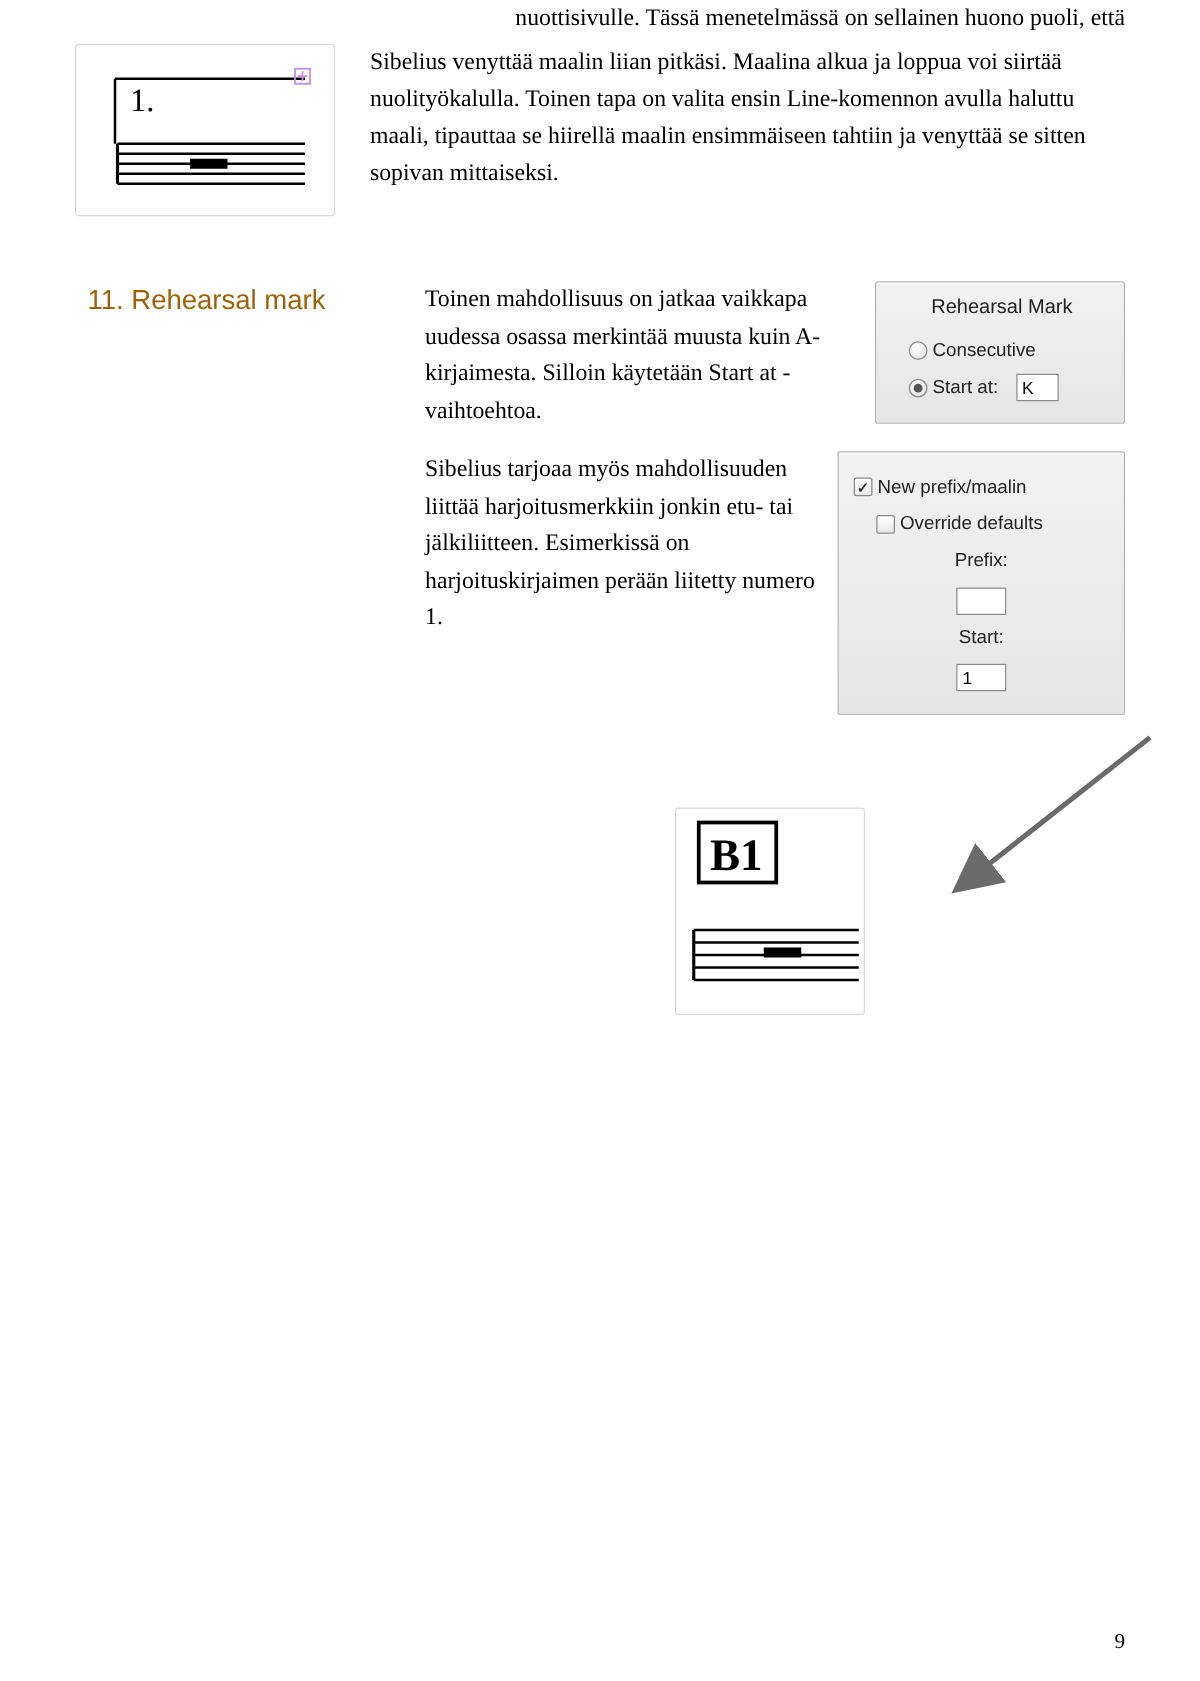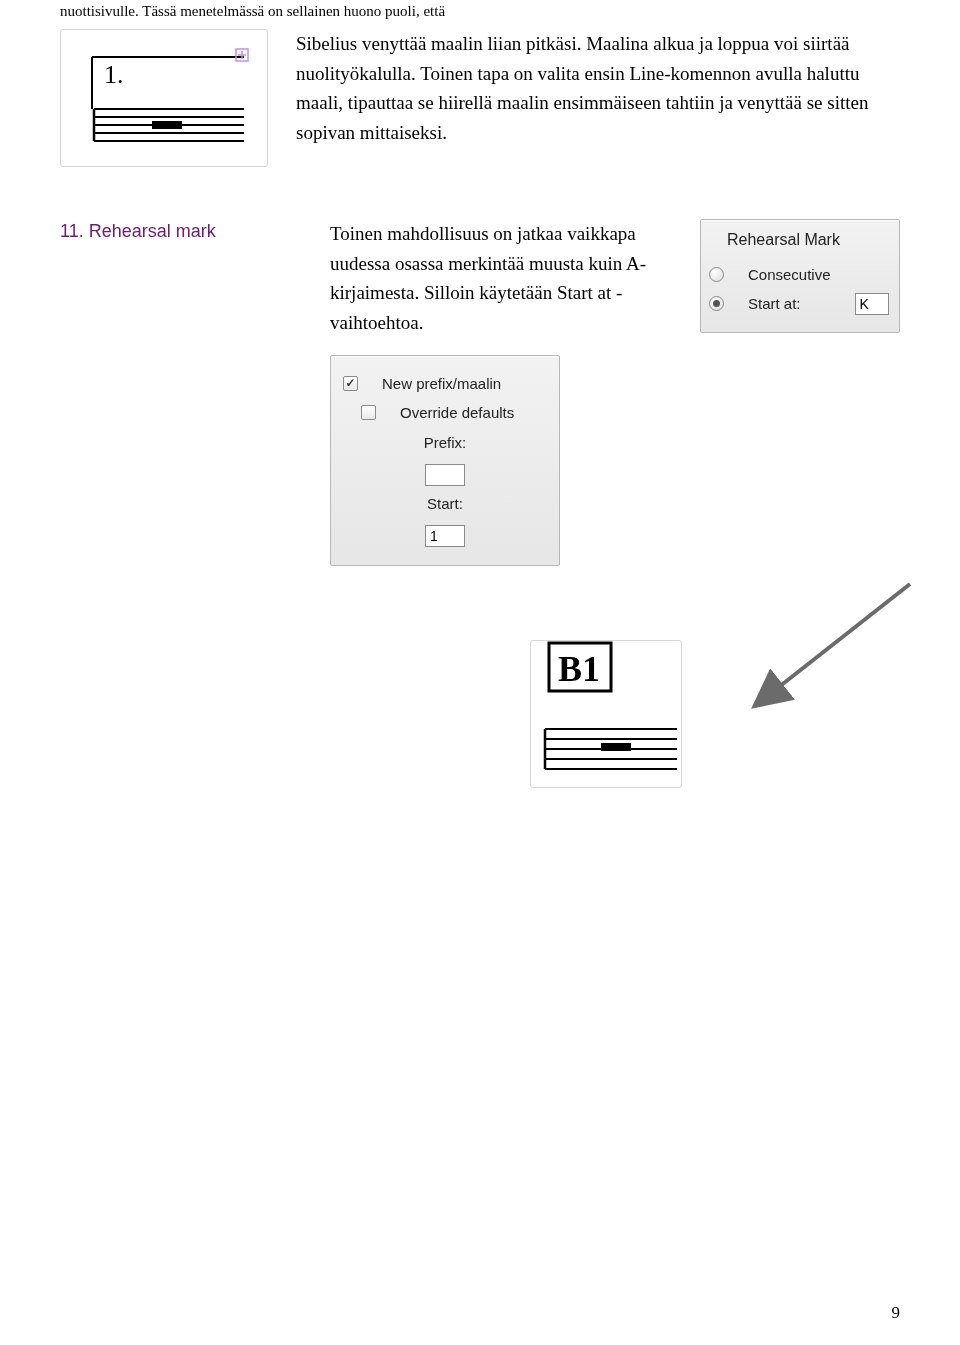--- a/index.html
+++ b/index.html
@@ -7,61 +7,63 @@
     width: 960px;
     height: 1345px;
     background: #fff;
     font-family: Georgia, 'Times New Roman', serif;
     color: #000;
     position: relative;
     padding: 0 60px;
   }
   .top-text-before {
     width: 100%;
-    font-size: 15px;
+    font-size: 19px;
     line-height: 1.55;
+    text-align: right;
   }
   .top-content {
     display: flex;
     gap: 28px;
     margin-top: 6px;
   }
   .staff-panel {
     flex: 0 0 208px;
     height: 138px;
     background: #fff;
     border: 1px solid #d8d8d8;
     border-radius: 3px;
     display: flex;
     align-items: center;
     justify-content: center;
   }
   .staff-panel.b1 {
     flex: 0 0 178px;
-    height: 148px;
+    height: 166px;
     margin: 0;
   }
   .staff-svg { display: block; }
   .top-right-text {
     flex: 1;
     font-size: 19px;
     line-height: 1.55;
   }
   .top-right-text p { margin: 0; }
   .section2 {
     display: flex;
     gap: 34px;
     margin-top: 52px;
   }
   .heading-col {
     flex: 0 0 236px;
     font-family: Helvetica, Arial, sans-serif;
-    font-size: 18px;
-    color: #701a75;
+    font-size: 22px;
+    color: #a16207;
     padding-top: 2px;
+    margin-left: 10px;
   }
   .body-col {
     flex: 1;
     font-size: 19px;
     line-height: 1.55;
   }
   .body-col p { margin-bottom: 18px; }
   .row-with-dialog {
     display: flex;
     gap: 18px;
@@ -71,37 +73,37 @@
   .row-with-dialog .para-side {
     flex: 1;
   }
   .dialog-panel {
     background: linear-gradient(#f2f2f2, #e6e6e6);
     border: 1px solid #b7b7b7;
     border-radius: 2px;
     font-family: "Lucida Grande", Helvetica, Arial, sans-serif;
     color: #222;
     font-size: 15px;
-    padding: 8px 10px 10px 8px;
+    padding: 8px 10px 10px 26px;
     box-shadow: 0 1px 0 #fff inset;
   }
   .dialog-panel.rm {
     flex: 0 0 200px;
     overflow: hidden;
   }
   .dialog-title {
     font-size: 16px;
     margin-bottom: 10px;
     padding-left: 18px;
     white-space: nowrap;
   }
   .radio-row, .check-row, .label-row {
     display: flex;
     align-items: center;
-    gap: 24px;
+    gap: 4px;
     margin: 6px 0;
   }
   .radio-row .spacer { width: 6px; }
   .radio-circle {
     width: 15px; height: 15px;
     border-radius: 50%;
     background: radial-gradient(circle at 35% 30%, #fff, #dcdcdc);
     border: 1px solid #8a8a8a;
     display: inline-flex; align-items: center; justify-content: center;
   }
@@ -207,20 +209,21 @@
         <div class="radio-row">
           <span class="radio-circle selected"></span>
           <span>Start at:</span>
           <span class="spacer"></span>
           <input class="text-input" value="K" style="">
         </div>
       </div>
     </div>
 
     <div class="row-with-dialog">
+      <div class="para-side">Sibelius tarjoaa myös mahdollisuuden liittää harjoitusmerkkiin jonkin etu- tai jälkiliitteen. Esimerkissä on harjoituskirjaimen perään liitetty numero 1.</div>
       <div class="dialog-panel ps">
         <div class="check-row">
           <span class="check-box checked"></span>
           <span>New prefix/maalin</span>
         </div>
         <div class="check-row" style="padding-left:18px;">
           <span class="check-box"></span>
           <span>Override defaults</span>
         </div>
         <div class="label-row">

